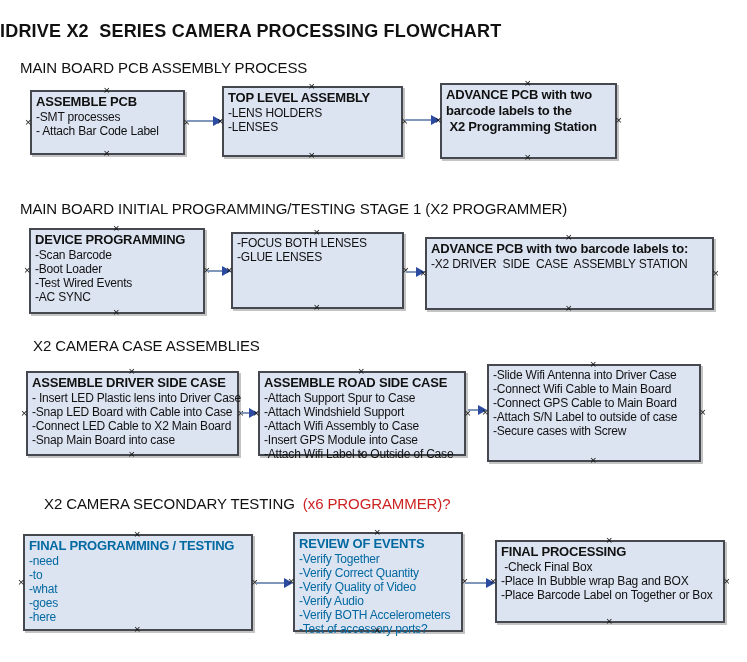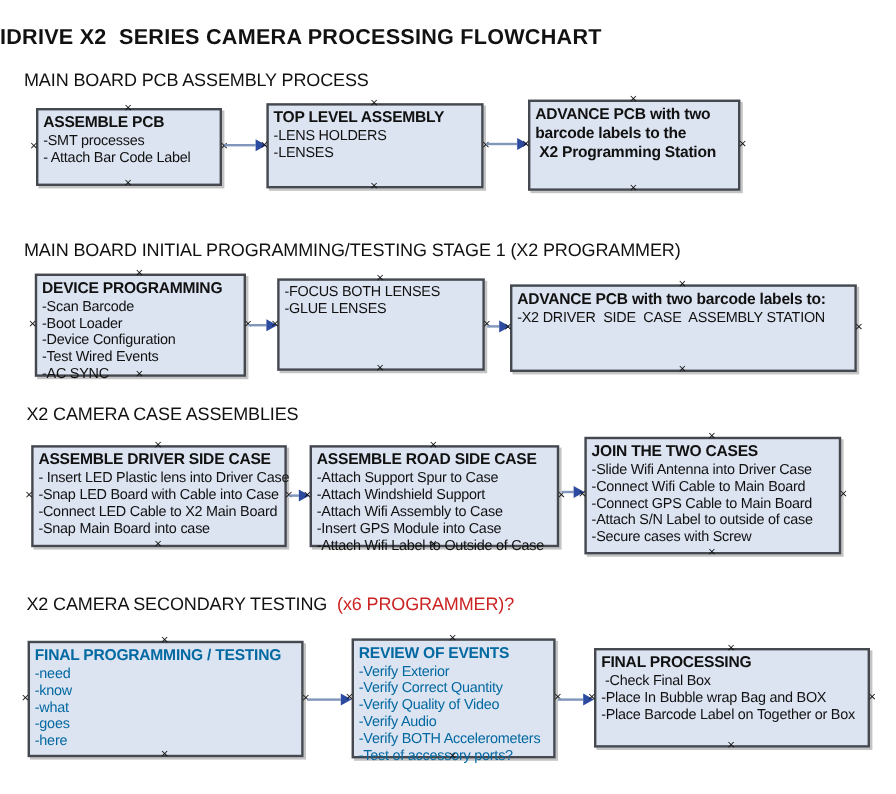--- a/index.html
+++ b/index.html
@@ -59,21 +59,20 @@
   </div>
 
   <div class="sec-heading" style="left:20px;top:200px;">MAIN BOARD INITIAL PROGRAMMING/TESTING STAGE 1 (X2 PROGRAMMER)</div>
 
   <div class="box" style="left:29px;top:228px;width:176px;height:86px;">
     <span class="cp cp-l">×</span>
     <span class="cp cp-r">×</span>
     <div class="box-title">DEVICE PROGRAMMING</div>
     <div class="box-item">-Scan Barcode</div>
     <div class="box-item">-Boot Loader</div>
-    <div class="box-item">-Device Configuration</div>
     <div class="box-item">-Test Wired Events</div>
     <div class="box-item">-AC SYNC</div>
   </div>
 
   <div class="arrow" style="left:207px;top:270px;width:15px;"></div>
 
   <div class="box" style="left:231px;top:232px;width:173px;height:77px;">
     <span class="cp cp-l">×</span>
     <span class="cp cp-r">×</span>
     <div class="box-item">-FOCUS BOTH LENSES</div>
@@ -82,21 +81,21 @@
 
   <div class="arrow" style="left:406px;top:271px;width:10px;"></div>
 
   <div class="box" style="left:425px;top:237px;width:289px;height:73px;">
     <span class="cp cp-l">×</span>
     <span class="cp cp-r">×</span>
     <div class="box-title">ADVANCE PCB with two barcode labels to:</div>
     <div class="box-item">-X2 DRIVER  SIDE  CASE  ASSEMBLY STATION</div>
   </div>
 
-  <div class="sec-heading" style="left:22px;top:337px;">X2 CAMERA CASE ASSEMBLIES</div>
+  <div class="sec-heading" style="left:33px;top:337px;">X2 CAMERA CASE ASSEMBLIES</div>
 
   <div class="box" style="left:26px;top:371px;width:213px;height:85px;">
     <span class="cp cp-l">×</span>
     <span class="cp cp-r">×</span>
     <div class="box-title">ASSEMBLE DRIVER SIDE CASE</div>
     <div class="box-item">- Insert LED Plastic lens into Driver Case</div>
     <div class="box-item">-Snap LED Board with Cable into Case</div>
     <div class="box-item">-Connect LED Cable to X2 Main Board</div>
     <div class="box-item">-Snap Main Board into case</div>
   </div>
@@ -112,48 +111,47 @@
     <div class="box-item">-Attach Wifi Assembly to Case</div>
     <div class="box-item">-Insert GPS Module into Case</div>
     <div class="box-item">-Attach Wifi Label to Outside of Case</div>
   </div>
 
   <div class="arrow" style="left:468px;top:409px;width:10px;"></div>
 
   <div class="box" style="left:487px;top:364px;width:214px;height:98px;">
     <span class="cp cp-l">×</span>
     <span class="cp cp-r">×</span>
-    <div class="box-title">JOIN THE TWO CASES</div>
     <div class="box-item">-Slide Wifi Antenna into Driver Case</div>
     <div class="box-item">-Connect Wifi Cable to Main Board</div>
     <div class="box-item">-Connect GPS Cable to Main Board</div>
     <div class="box-item">-Attach S/N Label to outside of case</div>
     <div class="box-item">-Secure cases with Screw</div>
   </div>
 
-  <div class="sec-heading" style="left:22px;top:495px;"><span>X2 CAMERA SECONDARY TESTING </span><span class="heading-red"> (x6 PROGRAMMER)?</span></div>
+  <div class="sec-heading" style="left:44px;top:495px;"><span>X2 CAMERA SECONDARY TESTING </span><span class="heading-red"> (x6 PROGRAMMER)?</span></div>
 
   <div class="box red" style="left:23px;top:534px;width:230px;height:97px;">
     <span class="cp cp-l">×</span>
     <span class="cp cp-r">×</span>
     <div class="box-title">FINAL PROGRAMMING / TESTING</div>
     <div class="box-item">-need</div>
-    <div class="box-item">-know</div>
+    <div class="box-item">-to</div>
     <div class="box-item">-what</div>
     <div class="box-item">-goes</div>
     <div class="box-item">-here</div>
   </div>
 
   <div class="arrow" style="left:256px;top:582px;width:28px;"></div>
 
   <div class="box red" style="left:293px;top:532px;width:170px;height:100px;">
     <span class="cp cp-l">×</span>
     <span class="cp cp-r">×</span>
     <div class="box-title">REVIEW OF EVENTS</div>
-    <div class="box-item">-Verify Exterior</div>
+    <div class="box-item">-Verify Together</div>
     <div class="box-item">-Verify Correct Quantity</div>
     <div class="box-item">-Verify Quality of Video</div>
     <div class="box-item">-Verify Audio</div>
     <div class="box-item">-Verify BOTH Accelerometers</div>
     <div class="box-item">-Test of accessory ports?</div>
   </div>
 
   <div class="arrow" style="left:465px;top:582px;width:21px;"></div>
 
   <div class="box" style="left:495px;top:540px;width:230px;height:83px;">

